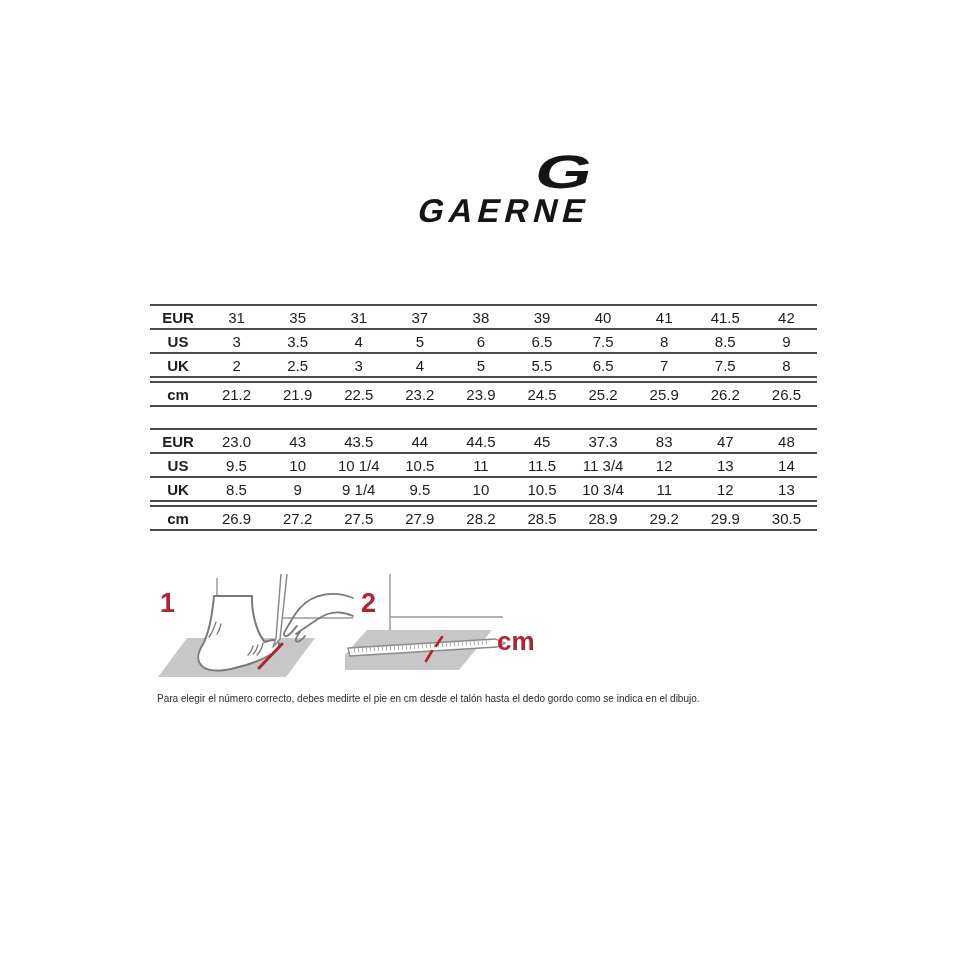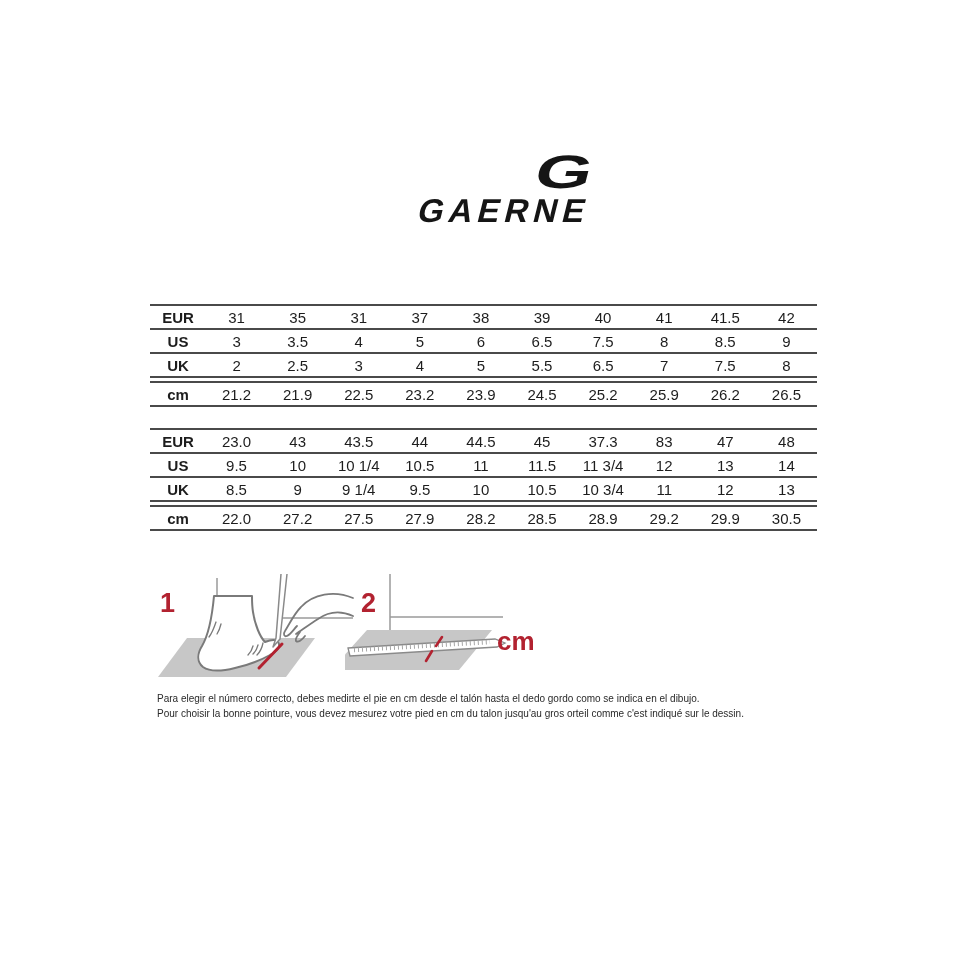--- a/index.html
+++ b/index.html
@@ -168,21 +168,21 @@
             <td>13</td>
           </tr>
         </tbody>
       </table>
   </div>
   <div class="abs tblwrap t2cm">
     <table class="size-table">
         <tbody>
           <tr>
             <th>cm</th>
-            <td>22.0</td>
+            <td>26.9</td>
             <td>27.2</td>
             <td>27.5</td>
             <td>27.9</td>
             <td>28.2</td>
             <td>28.5</td>
             <td>28.9</td>
             <td>29.2</td>
             <td>29.9</td>
             <td>30.5</td>
           </tr>
@@ -208,16 +208,15 @@
     <polygon points="22,60 147,60 114,100 -14,100" fill="#c7c7c7"></polygon>
     <polygon points="3,78 150,69 160,73 152,77 5,86" fill="#ffffff" stroke="#8a8a8a" stroke-width="1.3"></polygon>
     <line x1="9" y1="80" x2="145" y2="72" stroke="#a6a6a6" stroke-width="4.5" stroke-dasharray="1 3"></line>
     <path d="M97,67 L91,76 M87,81 L81,91" fill="none" stroke="#b22230" stroke-width="2.6" stroke-linecap="round"></path>
   </svg>
   <span class="abs stepnum step2num">2</span>
   <span class="abs cm-label">cm</span>
 
   <div class="abs instructions">
       <div class="instr-line">Para elegir el número correcto, debes medirte el pie en cm desde el talón hasta el dedo gordo como se indica en el dibujo.</div>
-      <div class="instr-line">Pour choisir la bonne pointure, vous devez mesurez votre pied en cm du talon jusqu'au gros orteil comme c'est indiqué sur le dessin.</div>
     </div>
 
 </div>
 
 </body></html>

